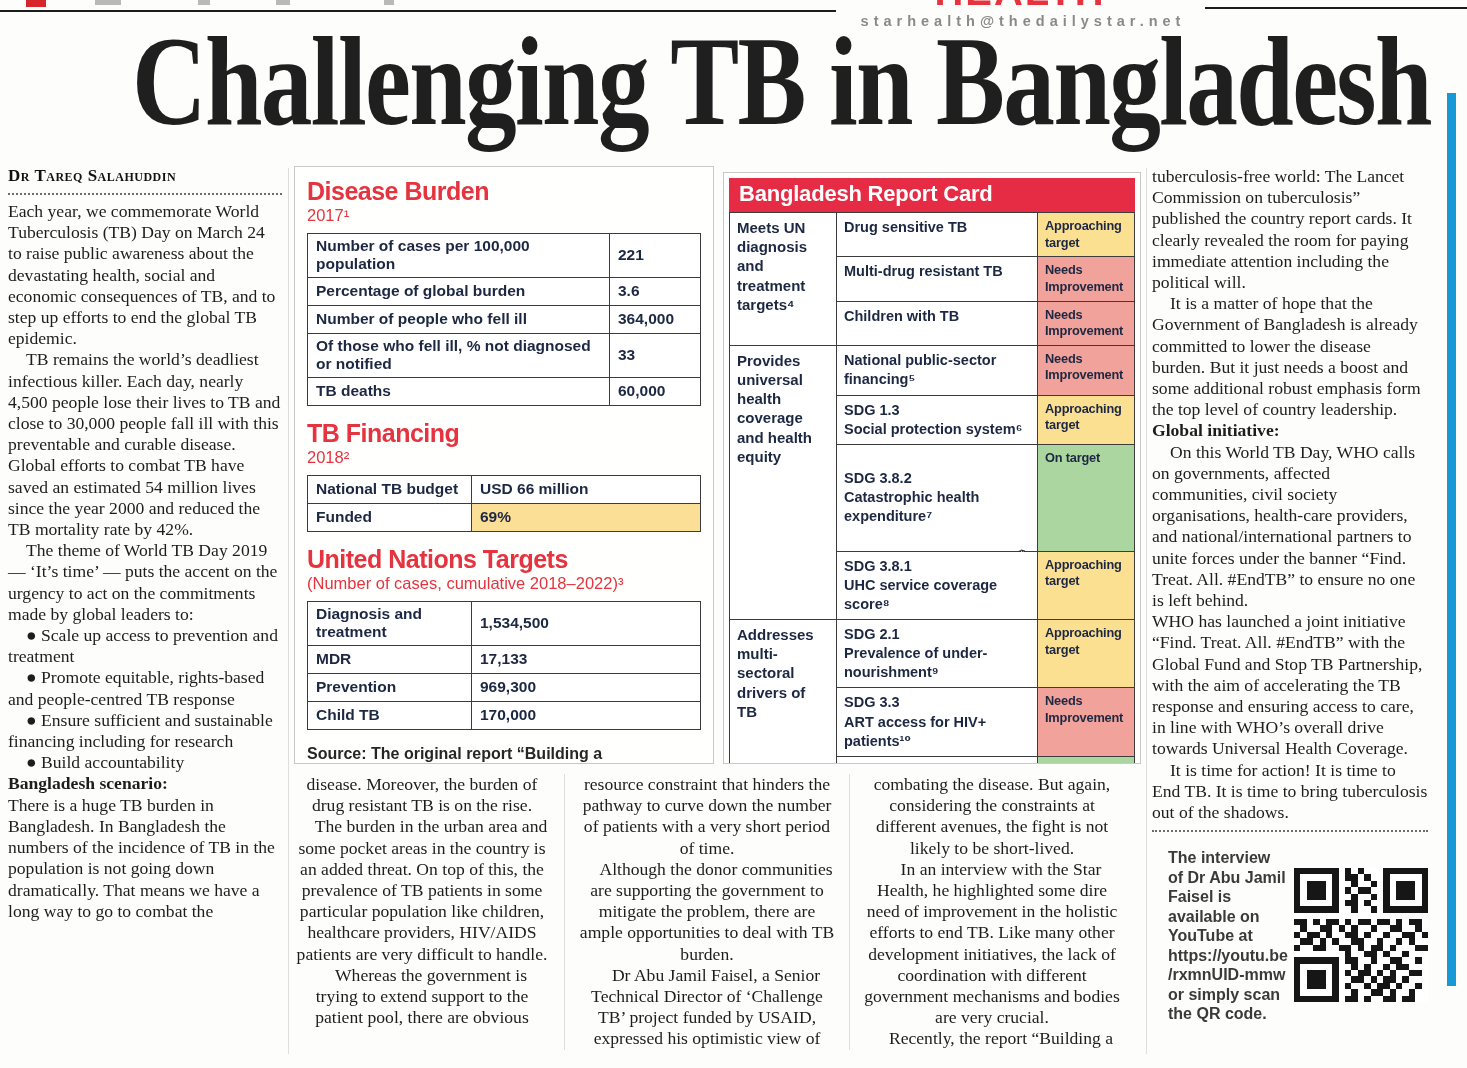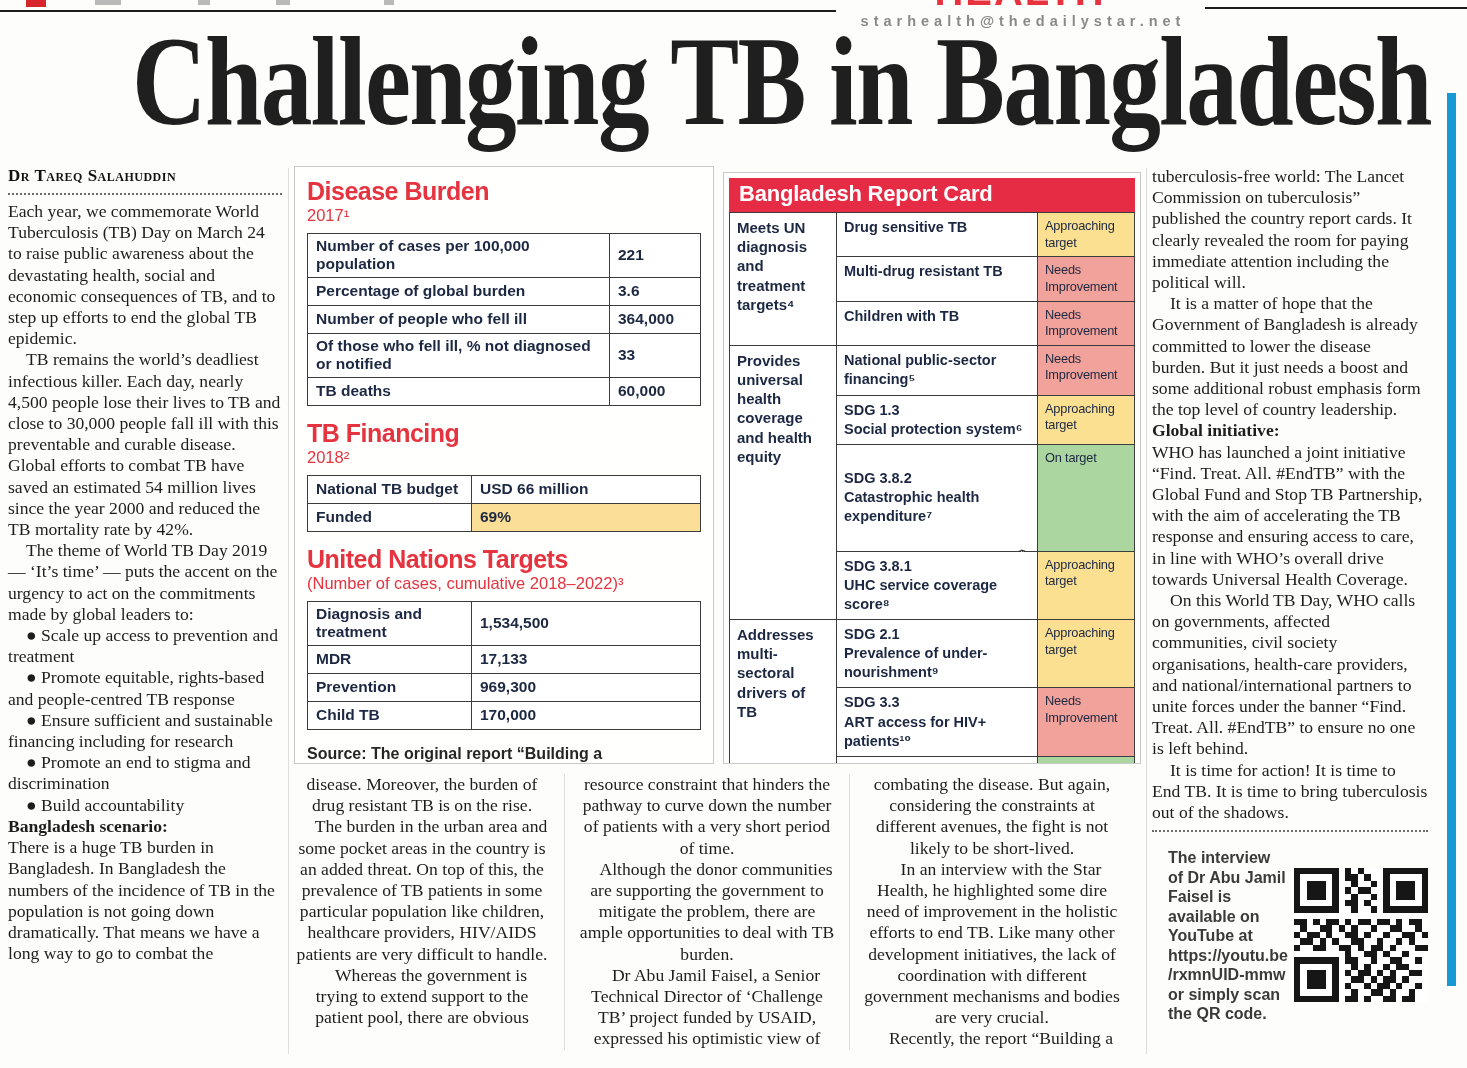--- a/index.html
+++ b/index.html
@@ -49,21 +49,21 @@
   .ig-source{font-size:16px;font-weight:bold;color:#262626;line-height:21px;margin-top:10px;}
   
   .card-box{position:absolute;left:723px;top:172px;width:418px;height:592px;border:1px solid #c9c9c9;
     background:#fff;padding:5px;box-sizing:border-box;overflow:hidden;
     font-family:"Liberation Sans","DejaVu Sans",sans-serif;}
   .card-header{color:#fff;font-weight:bold;font-size:22px;line-height:24px;padding:4px 10px 6px;letter-spacing:-.2px;}
   table.card{border-collapse:collapse;width:100%;table-layout:fixed;}
   table.card td{border:1.6px solid #3c3c3c;vertical-align:top;padding:5px 7px;color:#1c2742;background:#fff;}
   td.grp{width:92px;font-weight:bold;font-size:15px;line-height:1.28;}
   td.ind{width:186px;font-weight:bold;font-size:14.5px;line-height:1.32;white-space:pre-line;position:relative;}
-  td.st{font-weight:normal;font-size:12.8px;letter-spacing:-.2px;line-height:1.3;}
+  td.st{font-weight:bold;font-size:12.8px;letter-spacing:-.2px;line-height:1.3;}
   tr.h32{height:32px;margin-left:24px;} tr.h34{height:34px;} tr.h38{height:38px;} tr.h50{height:50px;}
   tr.h46{height:46px;} tr.h64{height:64px;} tr.h44{height:44px;} tr.h62{height:62px;}
   tr.h27{height:27px;}
   .hand{position:absolute;right:5px;bottom:3px;width:20px;height:20px;}
   
   .qr-note{margin-top:8px;font-family:"Liberation Sans","DejaVu Sans",sans-serif;font-weight:bold;
     color:#3a3a3a;font-size:16px;line-height:19.5px;}
   .qr-svg{float:right;width:134px;height:134px;margin:20px 0 0 6px;}
   p.qr-text{margin:16px;overflow-wrap:anywhere;}
   
@@ -88,21 +88,20 @@
 
 <div class="colL">
   <div class="byline">Dr Tareq Salahuddin</div>
   <div class="rule-dot"></div>
   <p class="body">Each year, we commemorate World Tuberculosis (TB) Day on March 24 to raise public awareness about the devastating health, social and economic consequences of TB, and to step up efforts to end the global TB epidemic.</p>
   <p class="body ind">TB remains the world’s deadliest infectious killer. Each day, nearly 4,500 people lose their lives to TB and close to 30,000 people fall ill with this preventable and curable disease. Global efforts to combat TB have saved an estimated 54 million lives since the year 2000 and reduced the TB mortality rate by 42%.</p>
   <p class="body ind">The theme of World TB Day 2019 — ‘It’s time’ — puts the accent on the urgency to act on the commitments made by global leaders to:</p>
   <p class="body ind">● Scale up access to prevention and treatment</p>
   <p class="body ind">● Promote equitable, rights-based and people-centred TB response</p>
   <p class="body ind">● Ensure sufficient and sustainable financing including for research</p>
-  <p class="body ind">● Promote an end to stigma and discrimination</p>
   <p class="body ind">● Build accountability</p>
   <p class="body boldline">Bangladesh scenario:</p>
   <p class="body">There is a huge TB burden in Bangladesh. In Bangladesh the numbers of the incidence of TB in the population is not going down dramatically. That means we have a long way to go to combat the</p>
 </div>
 
 <div class="info-box">
   <div class="ig-title">Disease Burden</div>
   <div class="ig-sub">2017¹</div>
   <table class="ig ig1">
     <tbody>
@@ -231,22 +230,22 @@
     </tr>
 
   </tbody>
     </table>
 </div>
 
 <div class="colR">
   <p class="body">tuberculosis-free world: The Lancet Commission on tuberculosis” published the country report cards. It clearly revealed the room for paying immediate attention including the political will.</p>
   <p class="body ind">It is a matter of hope that the Government of Bangladesh is already committed to lower the disease burden. But it just needs a boost and some additional robust emphasis form the top level of country leadership.</p>
   <p class="body boldline">Global initiative:</p>
+  <p class="body ind">On this World TB Day, WHO calls on governments, affected communities, civil society organisations, health-care providers, and national/international partners to unite forces under the banner “Find. Treat. All. #EndTB” to ensure no one is left behind.</p>
   <p class="body">WHO has launched a joint initiative “Find. Treat. All. #EndTB” with the Global Fund and Stop TB Partnership, with the aim of accelerating the TB response and ensuring access to care, in line with WHO’s overall drive towards Universal Health Coverage.</p>
-  <p class="body ind">On this World TB Day, WHO calls on governments, affected communities, civil society organisations, health-care providers, and national/international partners to unite forces under the banner “Find. Treat. All. #EndTB” to ensure no one is left behind.</p>
   <p class="body ind">It is time for action! It is time to End TB. It is time to bring tuberculosis out of the shadows.</p>
   <div class="rule-dot"></div>
   <div class="qr-note">
     <span class="qr-svg">
       <svg viewBox="0 0 21 21" width="134" height="134" shape-rendering="crispEdges">
         <rect x="0" y="0" width="21" height="21" fill="#ffffff"></rect>
         <path fill="#161616" d="M0 0h7v7H0zM14 0h7v7h-7zM0 14h7v7H0z"></path>
         <path fill="#ffffff" d="M1 1h5v5H1zM15 1h5v5h-5zM1 15h5v5H1z"></path>
         <path fill="#161616" d="M2 2h3v3H2zM16 2h3v3h-3zM2 16h3v3H2z"></path>
         <path fill="#161616" d="M8 0h1v1h-1zM10 0h1v1h-1zM8 1h2v1h-2zM11 1h1v1h-1zM9 2h1v1h-1zM12 2h1v1h-1zM8 3h1v1h-1zM10 3h2v1h-2zM9 4h1v1h-1zM12 4h1v1h-1zM8 5h2v1h-2zM11 5h1v1h-1zM9 6h1v1h-1zM12 6h1v1h-1zM0 8h2v1H0zM3 8h1v1H3zM5 8h2v1H5zM8 8h1v1H8zM10 8h2v1h-2zM13 8h2v1h-2zM16 8h1v1h-1zM18 8h2v1h-2zM1 9h1v1H1zM4 9h2v1H4zM7 9h1v1H7zM9 9h1v1H9zM12 9h1v1h-1zM15 9h2v1h-2zM19 9h1v1h-1zM0 10h1v1H0zM2 10h2v1H2zM5 10h1v1H5zM8 10h2v1H8zM11 10h1v1h-1zM14 10h1v1h-1zM17 10h2v1h-2zM20 10h1v1h-1zM1 11h2v1H1zM4 11h1v1H4zM6 11h1v1H6zM9 11h2v1H9zM13 11h1v1h-1zM16 11h1v1h-1zM18 11h1v1h-1zM0 12h1v1H0zM3 12h2v1H3zM7 12h2v1H7zM10 12h1v1h-1zM12 12h2v1h-2zM15 12h1v1h-1zM19 12h2v1h-2zM8 13h1v1H8zM11 13h2v1h-2zM14 13h1v1h-1zM17 13h1v1h-1zM8 14h2v1H8zM12 14h1v1h-1zM15 14h2v1h-2zM19 14h1v1h-1zM9 15h1v1H9zM11 15h1v1h-1zM14 15h1v1h-1zM16 15h2v1h-2zM8 16h1v1H8zM10 16h2v1h-2zM13 16h1v1h-1zM15 16h1v1h-1zM18 16h2v1h-2zM9 17h2v1H9zM12 17h1v1h-1zM14 17h2v1h-2zM17 17h1v1h-1zM8 18h1v1H8zM11 18h1v1h-1zM13 18h2v1h-2zM16 18h1v1h-1zM19 18h1v1h-1zM9 19h1v1H9zM12 19h2v1h-2zM15 19h1v1h-1zM18 19h1v1h-1zM8 20h2v1H8zM11 20h1v1h-1zM14 20h2v1h-2zM17 20h2v1h-2z"></path>

